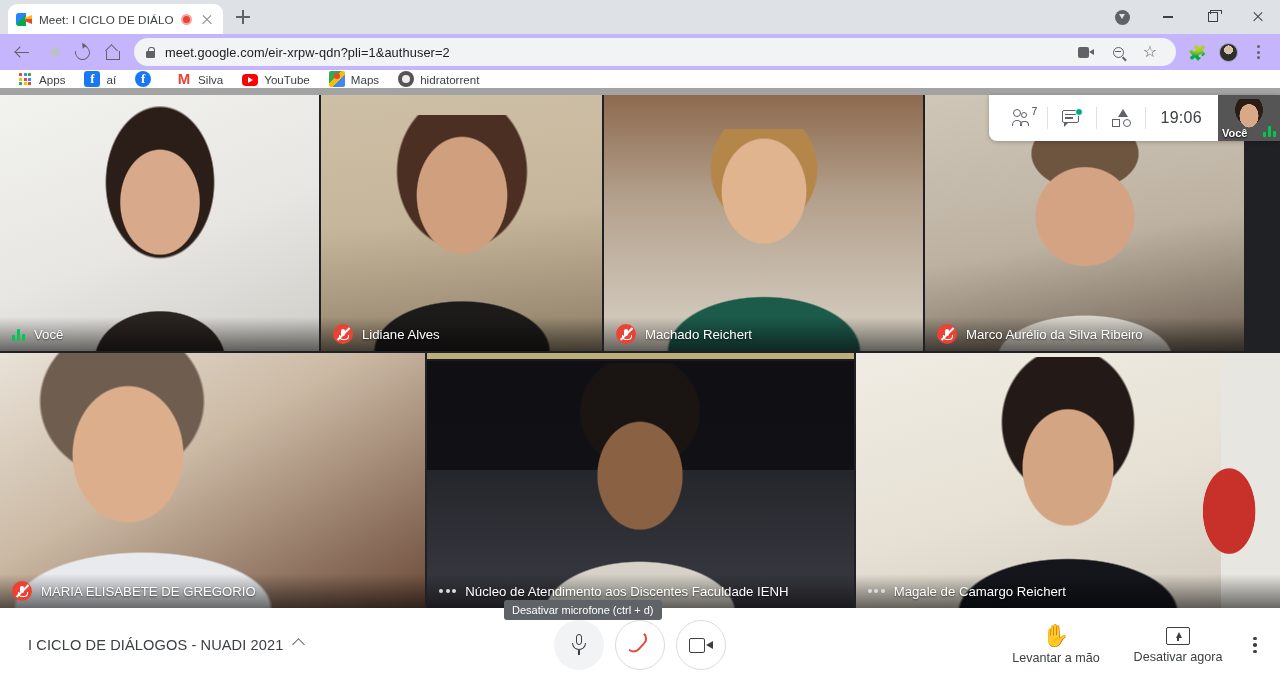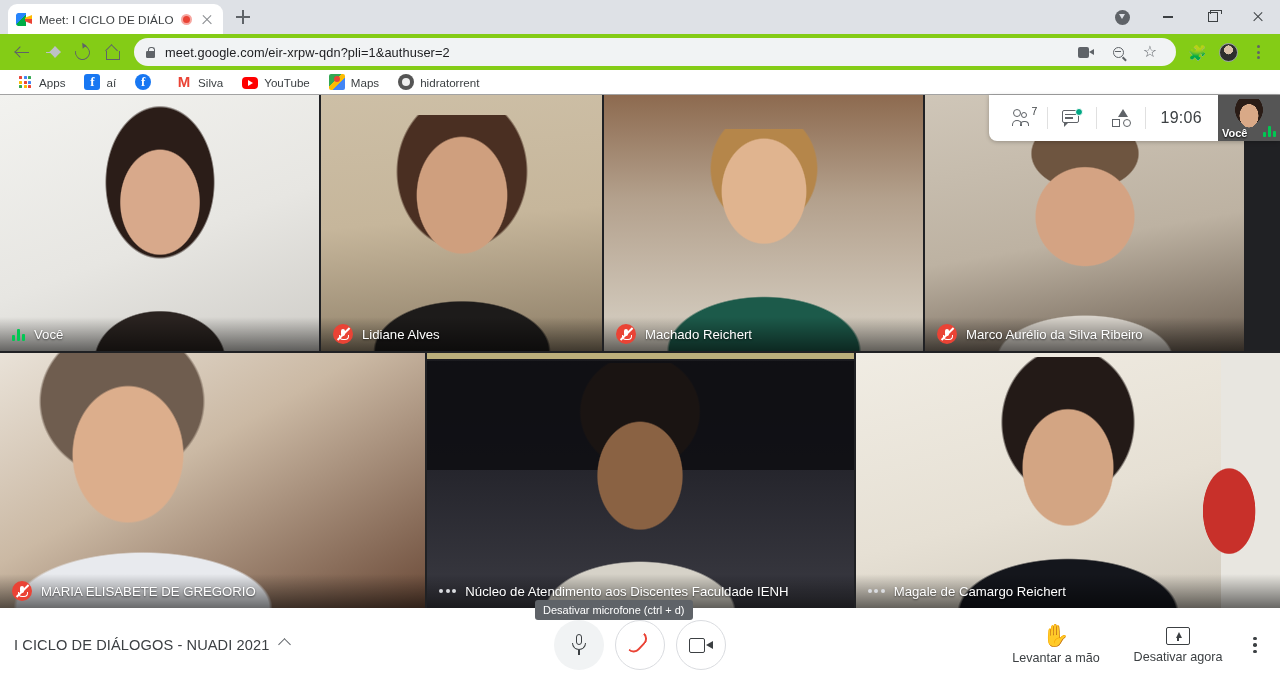--- a/index.html
+++ b/index.html
@@ -46,21 +46,21 @@
   .dl-circle::after{content:"";position:absolute;left:4px;top:4.2px;border-left:3.5px solid transparent;
     border-right:3.5px solid transparent;border-top:5px solid #dee1e6;}
   .wc-min{width:10px;height:1.3px;background:#3c4043;}
   .wc-max{width:10px;height:10px;border:1.3px solid #3c4043;position:relative;}
   .wc-max::after{content:"";position:absolute;left:1px;top:-3px;width:10px;height:3px;
     border:1.3px solid #3c4043;border-bottom:none;}
   .wc-close{width:12px;height:12px;position:relative;}
   .wc-close::before,.wc-close::after{content:"";position:absolute;left:0;top:5.3px;width:12px;height:1.3px;background:#3c4043;}
   .wc-close::before{transform:rotate(45deg);} .wc-close::after{transform:rotate(-45deg);}
 
-  .toolbar{height:36px;background:#84cc16;display:flex;align-items:center;padding:0 8px;gap:2px;}
+  .toolbar{height:36px;background:#c4b5fd;display:flex;align-items:center;padding:0 8px;gap:2px;}
   .tb-btn{width:28px;height:28px;display:flex;align-items:center;justify-content:center;
     border-radius:50%;position:relative;flex:0 0 28px;}
   .arrow{width:15px;height:15px;position:relative;}
   .arrow::before{content:"";position:absolute;left:1px;top:7px;width:13px;height:1.5px;background:#5f6368;}
   .arrow::after{content:"";position:absolute;left:1px;top:3.5px;width:7px;height:7px;
     border-left:1.5px solid #5f6368;border-bottom:1.5px solid #5f6368;transform:rotate(45deg);}
   .arrow.fwd{transform:scaleX(-1);} .arrow.fwd::before,.arrow.fwd::after{background:#bdc1c6;border-color:#bdc1c6;}
   .arrow.fwd::before{background:#bdc1c6;}
   .reload{width:15px;height:15px;border:1.6px solid #5f6368;border-radius:50%;
     border-top-color:transparent;transform:rotate(-35deg);position:relative;}
@@ -93,21 +93,21 @@
   .star{font-size:16px;color:#5f6368;line-height:1;}
   .puzzle{font-size:15px;color:#5f6368;line-height:1;}
   .avatar-chrome{width:19px;height:19px;border-radius:50%;
     background:radial-gradient(circle at 50% 35%,#d9c0a8 0 32%,#2e2e2e 33% 100%);
     border:1.2px solid #9aa0a6;}
   .kebab{width:16px;height:16px;display:flex;flex-direction:column;align-items:center;
     justify-content:center;gap:2.3px;}
   .kebab span{width:3px;height:3px;border-radius:50%;background:#5f6368;display:block;}
 
   .bookmarks{height:25px;background:#fff;display:flex;align-items:center;padding:0 9px;gap:3px;
-    border-bottom:1px solid #a3a3a3;}
+    border-bottom:7px solid #a3a3a3;}
   .bm{display:flex;align-items:center;gap:6px;padding:3px 8px;border-radius:4px;}
   .bm-label{font-size:11.6px;color:#3c4043;white-space:nowrap;}
   .bi{width:16px;height:16px;flex:0 0 16px;position:relative;border-radius:3px;}
   .bi-apps{display:grid;grid-template-columns:repeat(3,3px);grid-template-rows:repeat(3,3px);
     gap:1.6px;align-content:center;justify-content:center;}
   .bi-apps i{display:block;width:3px;height:3px;border-radius:.5px;}
   .bi-fb{background:#1877f2;border-radius:3px;color:#fff;font-size:13px;font-weight:bold;
     text-align:center;line-height:16px;font-family:"Liberation Serif",serif;}
   .bi-fb2{background:#1877f2;border-radius:50%;color:#fff;font-size:13px;font-weight:bold;
     text-align:center;line-height:16px;font-family:"Liberation Serif",serif;}
@@ -188,21 +188,21 @@
   .selfview{width:62px;height:46px;position:relative;overflow:hidden;background:#555;}
   .sv-label{position:absolute;left:4px;bottom:2px;color:#fff;font-size:11px;
     text-shadow:0 1px 2px #000;font-weight:bold;}
   .sv-bars{position:absolute;right:4px;bottom:4px;display:flex;gap:2px;align-items:flex-end;height:12px;}
   .sv-bars i{width:3px;background:#00c853;border-radius:1px;display:block;}
   .sv-bars i:nth-child(1){height:5px;}.sv-bars i:nth-child(2){height:11px;}.sv-bars i:nth-child(3){height:6px;}
 
   
   .bottombar{position:absolute;left:0;top:608px;width:1280px;height:74px;background:#fff;
     display:flex;align-items:center;}
-  .meeting-info{display:flex;align-items:flex-start;gap:10px;padding-left:14px;}
+  .meeting-info{display:flex;align-items:flex-start;gap:10px;padding-left:28px;}
   .mi-title{font-size:14.6px;color:#3c4043;white-space:nowrap;letter-spacing:.1px;}
   .chev-up{width:11px;height:11px;position:relative;}
   .chev-up::after{content:"";position:absolute;left:1px;top:3px;width:8px;height:8px;
     border-left:1.7px solid #5f6368;border-top:1.7px solid #5f6368;transform:rotate(45deg);}
 
   .center-ctrls{position:absolute;left:50%;transform:translateX(-50%);display:flex;gap:11px;align-items:center;}
   .cbtn{width:50px;height:50px;border-radius:50%;display:flex;align-items:center;justify-content:center;
     position:relative;}
   .cbtn.mic{background:#f1f3f4;}
   .cbtn.hang{background:#fff;border:1.2px solid #dadce0;}
@@ -214,21 +214,21 @@
     border:1.7px solid #3c4043;border-top:none;border-radius:0 0 7px 7px;}
   .mic-glyph .stem{position:absolute;left:7px;top:16px;width:1.7px;height:5px;background:#3c4043;}
   .hang-glyph{width:24px;height:12px;position:relative;transform:rotate(133deg);}
   .hang-glyph .body{position:absolute;left:0;top:3px;width:24px;height:8px;
     border:2.4px solid #ea4335;border-bottom:none;border-radius:12px 12px 0 0;}
   .cam-glyph{position:relative;width:24px;height:15px;}
   .cam-glyph .bx{position:absolute;left:0;top:0;width:16px;height:15px;
     border:1.8px solid #3c4043;border-radius:2px;}
   .cam-glyph .tr{position:absolute;right:0;top:3px;border-top:4.5px solid transparent;
     border-bottom:4.5px solid transparent;border-right:7px solid #3c4043;}
-  .tooltip{position:absolute;left:535px;top:600px;background:#5f6368;color:#fff;
+  .tooltip{position:absolute;left:504px;top:600px;background:#5f6368;color:#fff;
     font-size:11px;padding:4px 8px;border-radius:3px;white-space:nowrap;z-index:30;}
 
   .right-ctrls{margin-left:auto;display:flex;align-items:center;gap:10px;padding-right:14px;}
   .rbtn{display:flex;flex-direction:column;align-items:center;gap:5px;width:112px;}
   .rbtn-label{font-size:12.6px;color:#3c4043;white-space:nowrap;}
   .hand-ico{font-size:22px;line-height:20px;color:#3c4043;}
   .present-ico{width:24px;height:18px;border:1.7px solid #3c4043;border-radius:2px;position:relative;}
   .present-ico::after{content:"";position:absolute;left:9px;top:4px;width:0;height:0;
     border-left:3.5px solid transparent;border-right:3.5px solid transparent;border-bottom:6px solid #3c4043;}
   .present-ico::before{content:"";position:absolute;left:10px;top:9px;width:2px;height:4px;background:#3c4043;}

